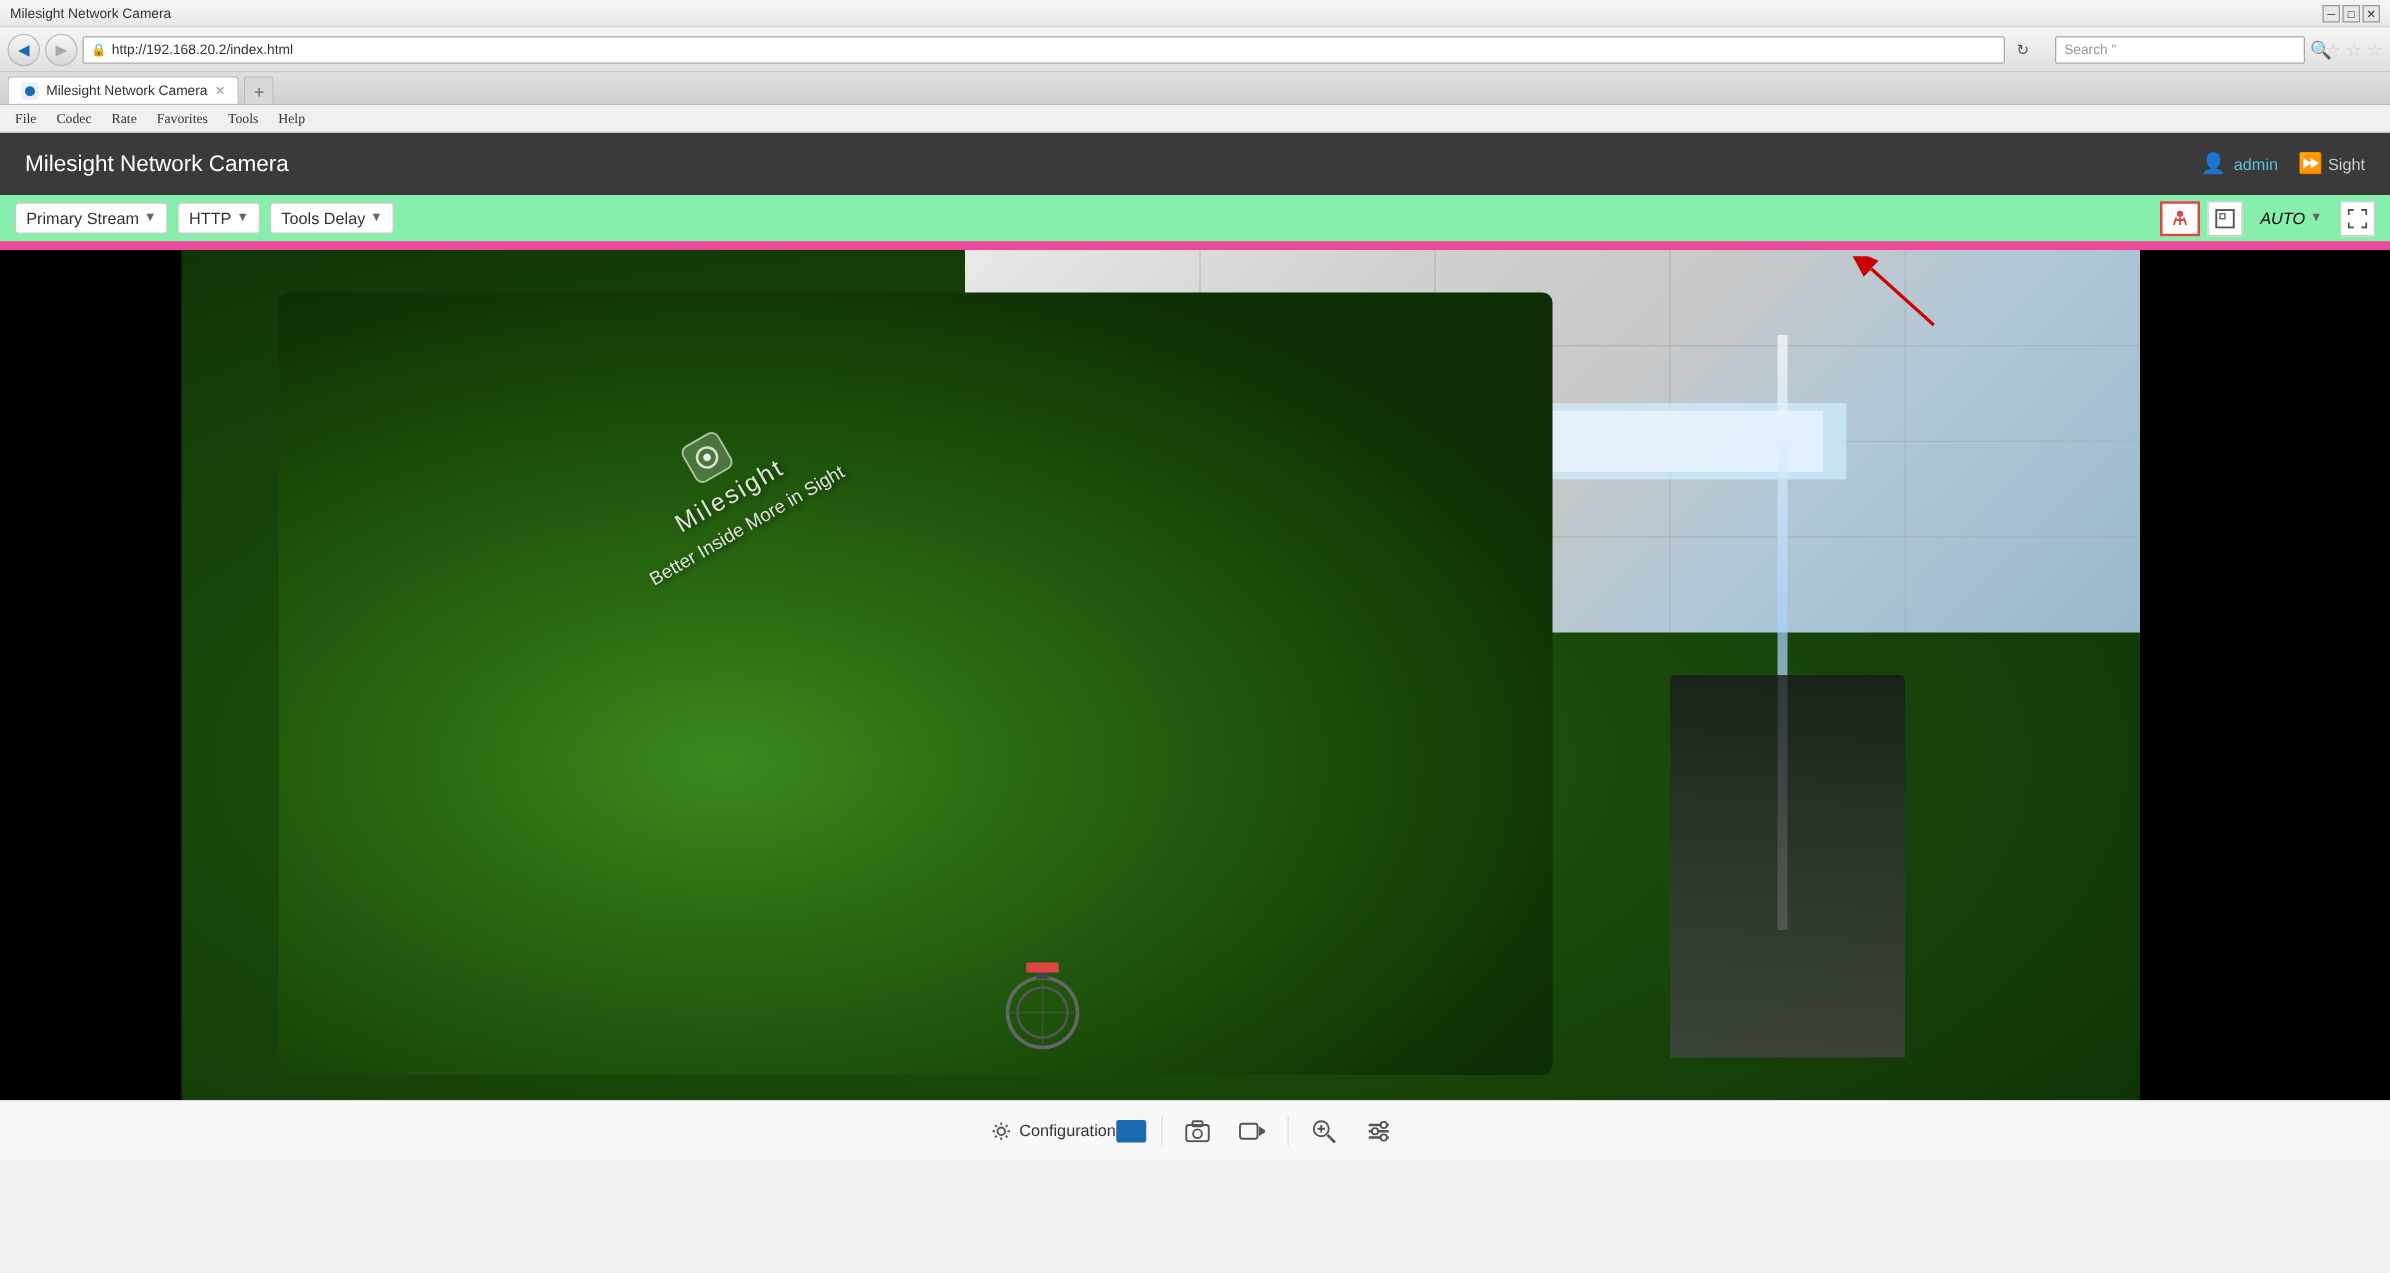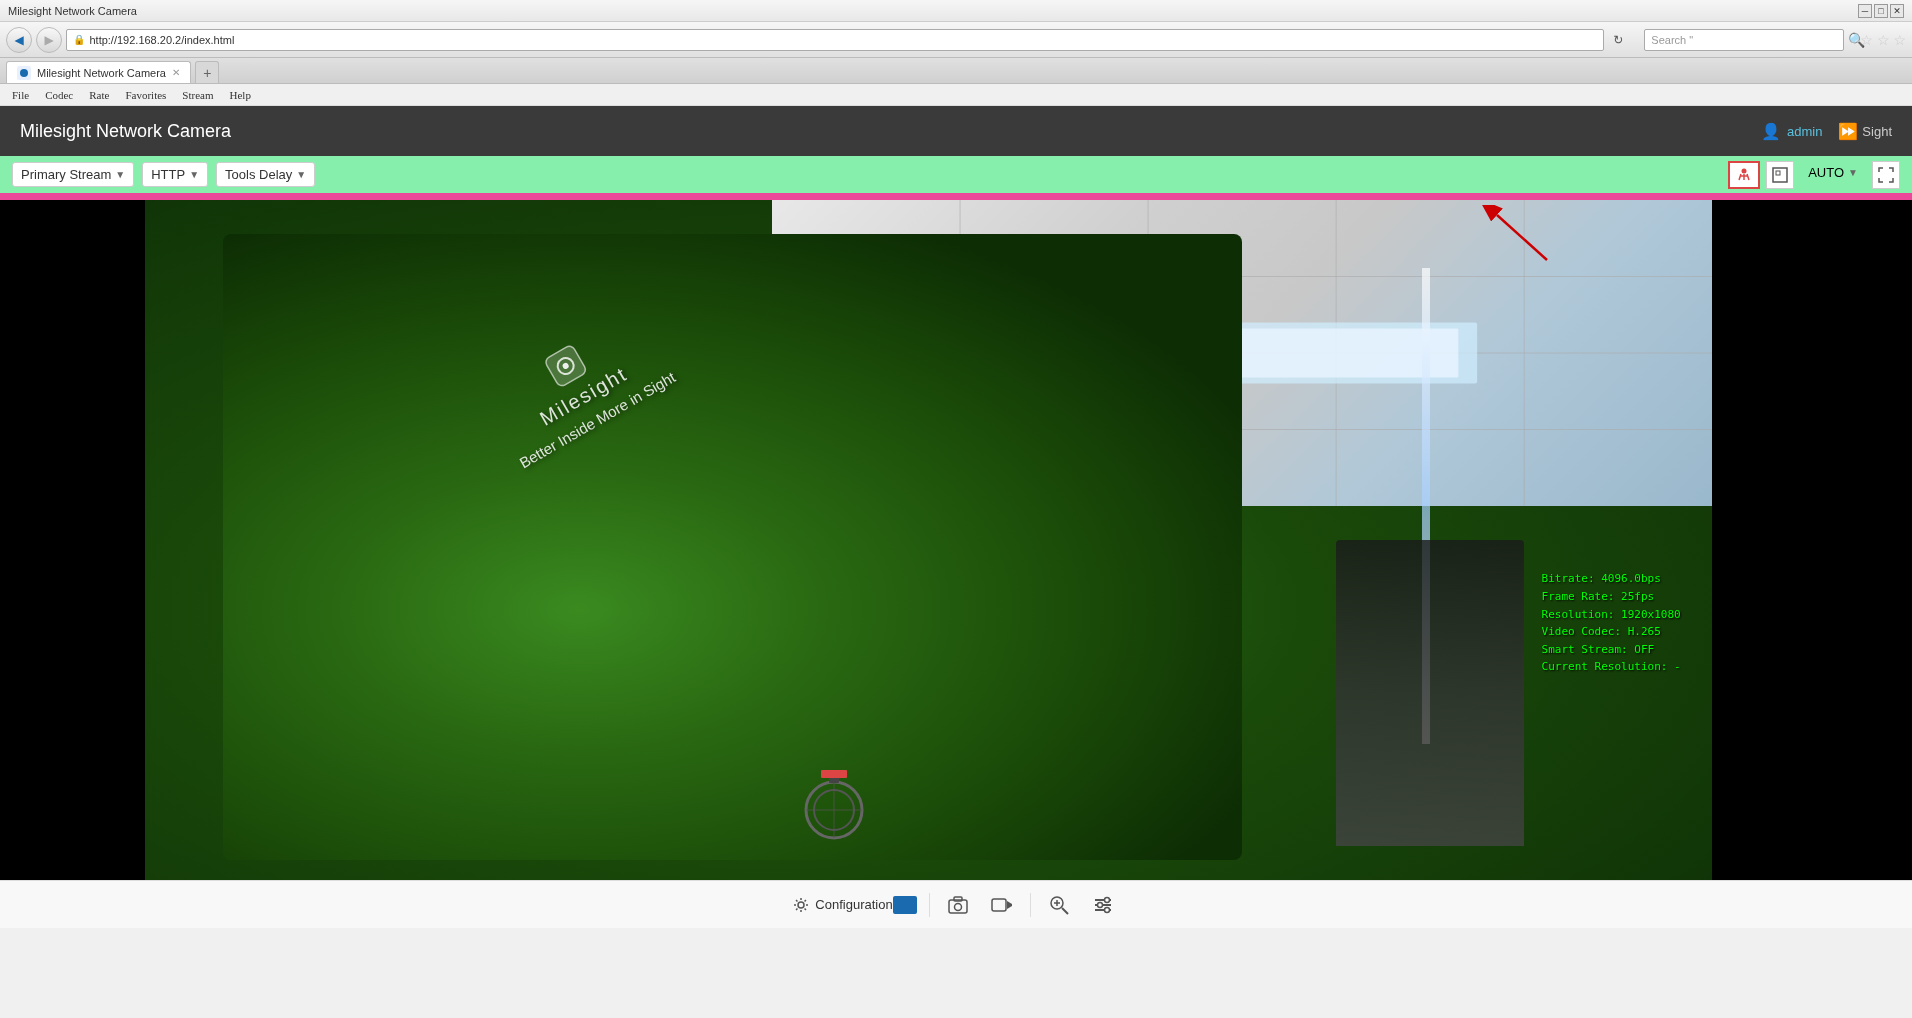--- a/index.html
+++ b/index.html
@@ -37,21 +37,21 @@
     .header-actions { display: flex; align-items: center; gap: 16px; }
     .header-user { display: flex; align-items: center; gap: 6px; color: #5bc0de; font-size: 13px; }
     .header-logout { display: flex; align-items: center; gap: 4px; color: #ccc; font-size: 13px; cursor: pointer; }
     .user-icon { font-size: 16px; }
 
     
     .controls-bar { height: 44px; background: #86efac; border-bottom: 7px solid #ec4899; display: flex; align-items: center; justify-content: space-between; padding: 13px 12px; }
     .controls-left { display: flex; align-items: center; gap: 8px; }
     .stream-select { display: flex; align-items: center; gap: 4px; font-size: 13px; color: #333; cursor: pointer; padding: 4px 8px; border: 1px solid #ccc; border-radius: 3px; background: white; }
     .stream-select .arrow { color: #666; font-size: 10px; }
-    .controls-right { display: flex; align-items: flex-start; gap: 6px; }
+    .controls-right { display: flex; align-items: center; gap: 6px; font-style: italic; }
     .motion-btn { width: 32px; height: 28px; border: 2px solid #d44; background: white; display: flex; align-items: center; justify-content: center; cursor: pointer; color: #d44; font-size: 14px; }
     .auto-select { display: flex; align-items: center; gap: 4px; font-size: 13px; cursor: pointer; padding: 4px 8px; }
     .fullscreen-btn { width: 28px; height: 28px; border: 1px solid #ccc; background: white; display: flex; align-items: center; justify-content: center; cursor: pointer; font-size: 12px; color: #555; }
 
     
     .video-area { flex: 1; background: #000; position: relative; display: flex; align-items: center; justify-content: center; overflow: hidden; }
     .video-wrapper { width: 100%; height: 100%; position: relative; }
 
     
     .camera-feed { width: 100%; height: 100%; display: flex; align-items: stretch; }
@@ -155,21 +155,21 @@
       <span class="close-tab">✕</span>
     </div>
     <div style="width:24px; height:22px; border:1px solid #bbb; border-bottom:none; border-radius:3px 3px 0 0; background:#d8d8d8; display:flex; align-items:center; justify-content:center; cursor:pointer; font-size:14px; color:#666; margin-left:4px;">+</div>
   </div>
 
   <div class="menu-bar">
     <span class="menu-item">File</span>
     <span class="menu-item">Codec</span>
     <span class="menu-item">Rate</span>
     <span class="menu-item">Favorites</span>
-    <span class="menu-item">Stream</span>
+    <span class="menu-item">Tools</span>
     <span class="menu-item">Help</span>
   </div>
 
   <div class="app-content">
 
     <div class="app-header">
       <div class="app-title">Milesight Network Camera</div>
       <div class="header-actions">
         <div class="header-user">
           <span class="user-icon">👤</span>
@@ -279,28 +279,20 @@
                 <svg width="70" height="80" viewBox="0 0 70 80">
                   <ellipse cx="35" cy="45" rx="28" ry="28" fill="none" stroke="#666" stroke-width="3"></ellipse>
                   <ellipse cx="35" cy="45" rx="20" ry="20" fill="none" stroke="#555" stroke-width="2"></ellipse>
                   <line x1="35" y1="17" x2="35" y2="73" stroke="#555" stroke-width="1.5" opacity="0.5"></line>
                   <line x1="7" y1="45" x2="63" y2="45" stroke="#555" stroke-width="1.5" opacity="0.5"></line>
                   <rect x="30" y="10" width="10" height="8" fill="#444" rx="1"></rect>
                   <rect x="22" y="5" width="26" height="8" fill="#d44" rx="1"></rect>
                 </svg>
               </div>
 
-              <div class="osd-stats">
-                <div>Bitrate: 4096.0bps</div>
-                <div>Frame Rate: 25fps</div>
-                <div>Resolution: 1920x1080</div>
-                <div>Video Codec: H.265</div>
-                <div>Smart Stream: OFF</div>
-                <div>Current Resolution: -</div>
-              </div>
 
               <svg class="red-arrow" viewBox="0 0 80 60">
                 <defs>
                   <marker id="arrowhead" markerWidth="10" markerHeight="7" refX="0" refY="3.5" orient="auto">
                     <polygon points="0 0, 10 3.5, 0 7" fill="#cc0000"></polygon>
                   </marker>
                 </defs>
                 <line x1="70" y1="55" x2="20" y2="10" stroke="#cc0000" stroke-width="2.5" marker-end="url(#arrowhead)"></line>
               </svg>
             </div>

